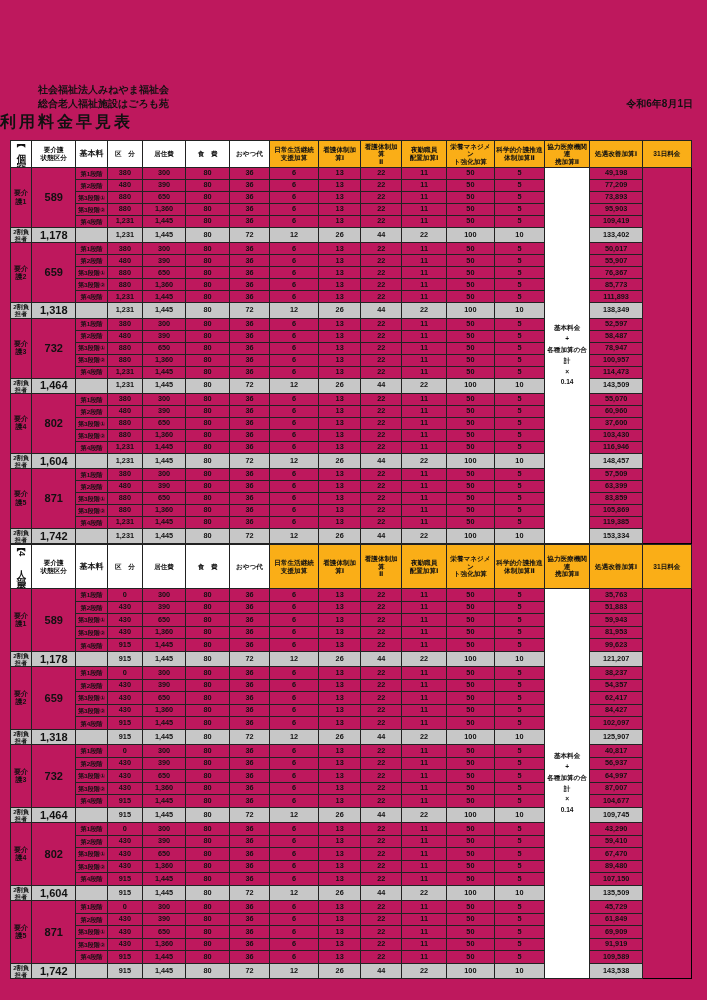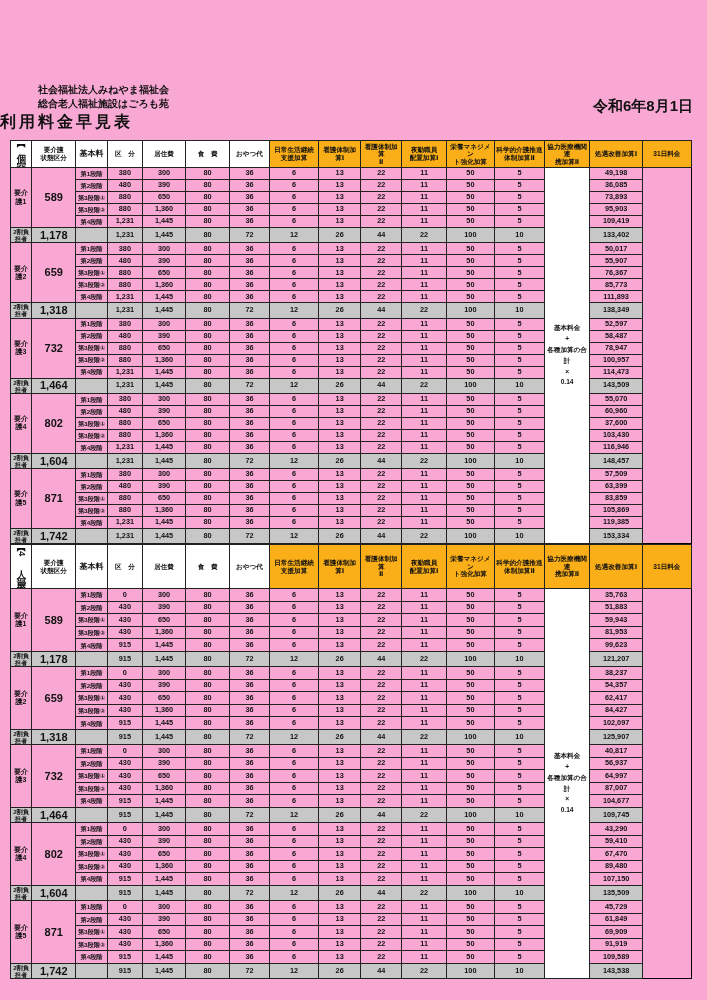--- a/index.html
+++ b/index.html
@@ -1,21 +1,21 @@
 <!DOCTYPE html>
 <html><head>
 <meta charset="utf-8">
 <style>
   * { box-sizing: border-box; margin: 0; padding: 0; }
   html,body { width: 707px; height: 1000px; background: #fff;
     font-family: "Liberation Sans", "DejaVu Sans", sans-serif; color: #111; }
-  .page { position: relative; width: 707px; height: 1000px; background: #f9a8d4; overflow: hidden; }
+  .page { position: relative; width: 707px; height: 1000px; background: #be185d; overflow: hidden; }
 
   .org { position: absolute; left: 38px; top: 83px; font-weight: bold; font-size: 10px; line-height: 1.4; }
-  .date { position: absolute; right: 14px; top: 97px; font-weight: bold; font-size: 15px; }
+  .date { position: absolute; right: 14px; top: 97px; font-weight: bold; font-size: 10px; }
   .title { position: absolute; top: 112px; left: 0; width: 100%; 
            font-size: 16px; font-weight: bold; letter-spacing: 3px; }
 
   .table-wrap { position: absolute; top: 140px; left: 10px; width: 682px; }
   table.fee-table { border-collapse: collapse; table-layout: fixed; width: 100%; border: 1.5px solid #000; }
   td, th { border: 0.8px solid #222; text-align: center; vertical-align: middle;
            overflow: hidden; padding: 0 1px; line-height: 1.15; }
   thead tr { height: 27px; }
   tbody tr { height: 12px; }
   table.t2 tbody tr { height: 12.55px; }
@@ -120,21 +120,21 @@
             <td>480</td>
             <td>390</td>
             <td>80</td>
             <td>36</td>
             <td>6</td>
             <td>13</td>
             <td>22</td>
             <td>11</td>
             <td>50</td>
             <td>5</td>
-            <td>36,085</td>
+            <td>77,209</td>
           </tr>
           <tr>
             <td class="stage">第3段階①</td>
             <td>880</td>
             <td>650</td>
             <td>80</td>
             <td>36</td>
             <td>6</td>
             <td>13</td>
             <td>22</td>

